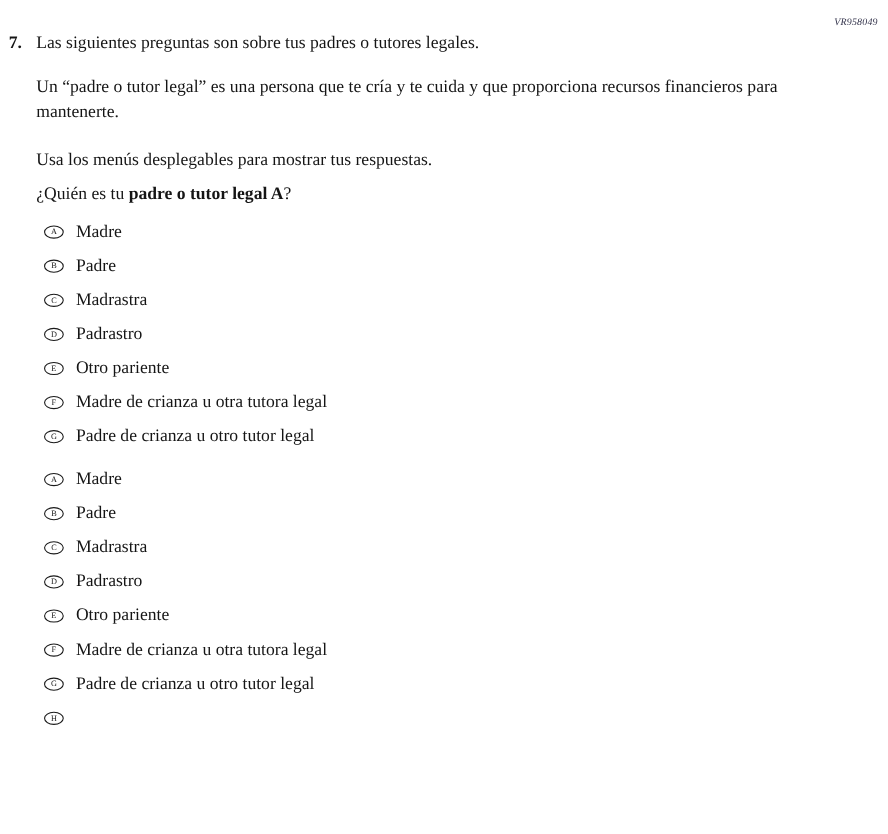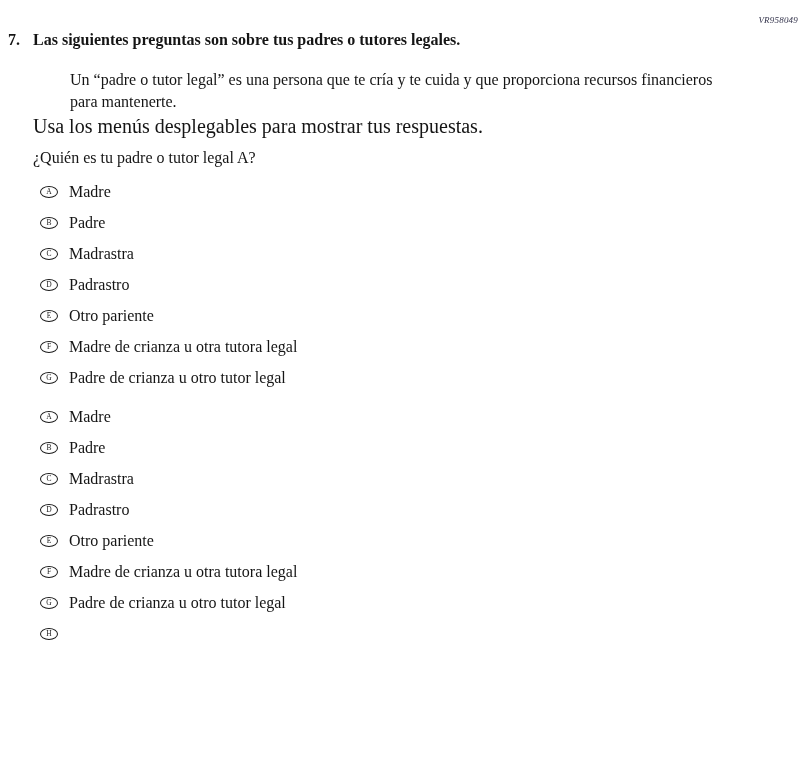--- a/index.html
+++ b/index.html
@@ -25,45 +25,44 @@
     padding-top: 30px;
     margin-left: 8px;
     font-size: 16px;
     line-height: 20px;
   }
   .q-num {
     font-weight: bold;
     width: 25px;
     flex: 0 0 25px;
   }
-  .q-stem { font-weight: bold; }
+  .q-stem { font-weight: normal; }
   .content {
     margin-left: 33px;
     width: 710px;
   }
   .intro {
     margin-top: 19px;
     font-size: 16px;
     line-height: 21.5px;
     max-width: 700px;
-    margin-left: 37px;
   }
   .intro p { margin: 0; }
   .instruction {
-    margin: 4px 0 0 0;
-    font-size: 20px;
+    margin: 23px 0 0 0;
+    font-size: 16px;
     line-height: 21.5px;
   }
   .sub-title {
     margin: 9px 0 0 0;
     font-size: 16px;
     line-height: 21.5px;
   }
   .sub-title.gap-large { margin-top: 29px; }
-  .sub-title .bold { font-weight: normal; text-align: right; }
+  .sub-title .bold { font-weight: bold; text-align: right; }
   .options { margin-top: 8px; }
   .option-row {
     display: flex;
     align-items: center;
     height: 31px;
     padding-left: 7px;
   }
   .oval {
     flex: 0 0 18px;
     width: 18px; height: 12px;

